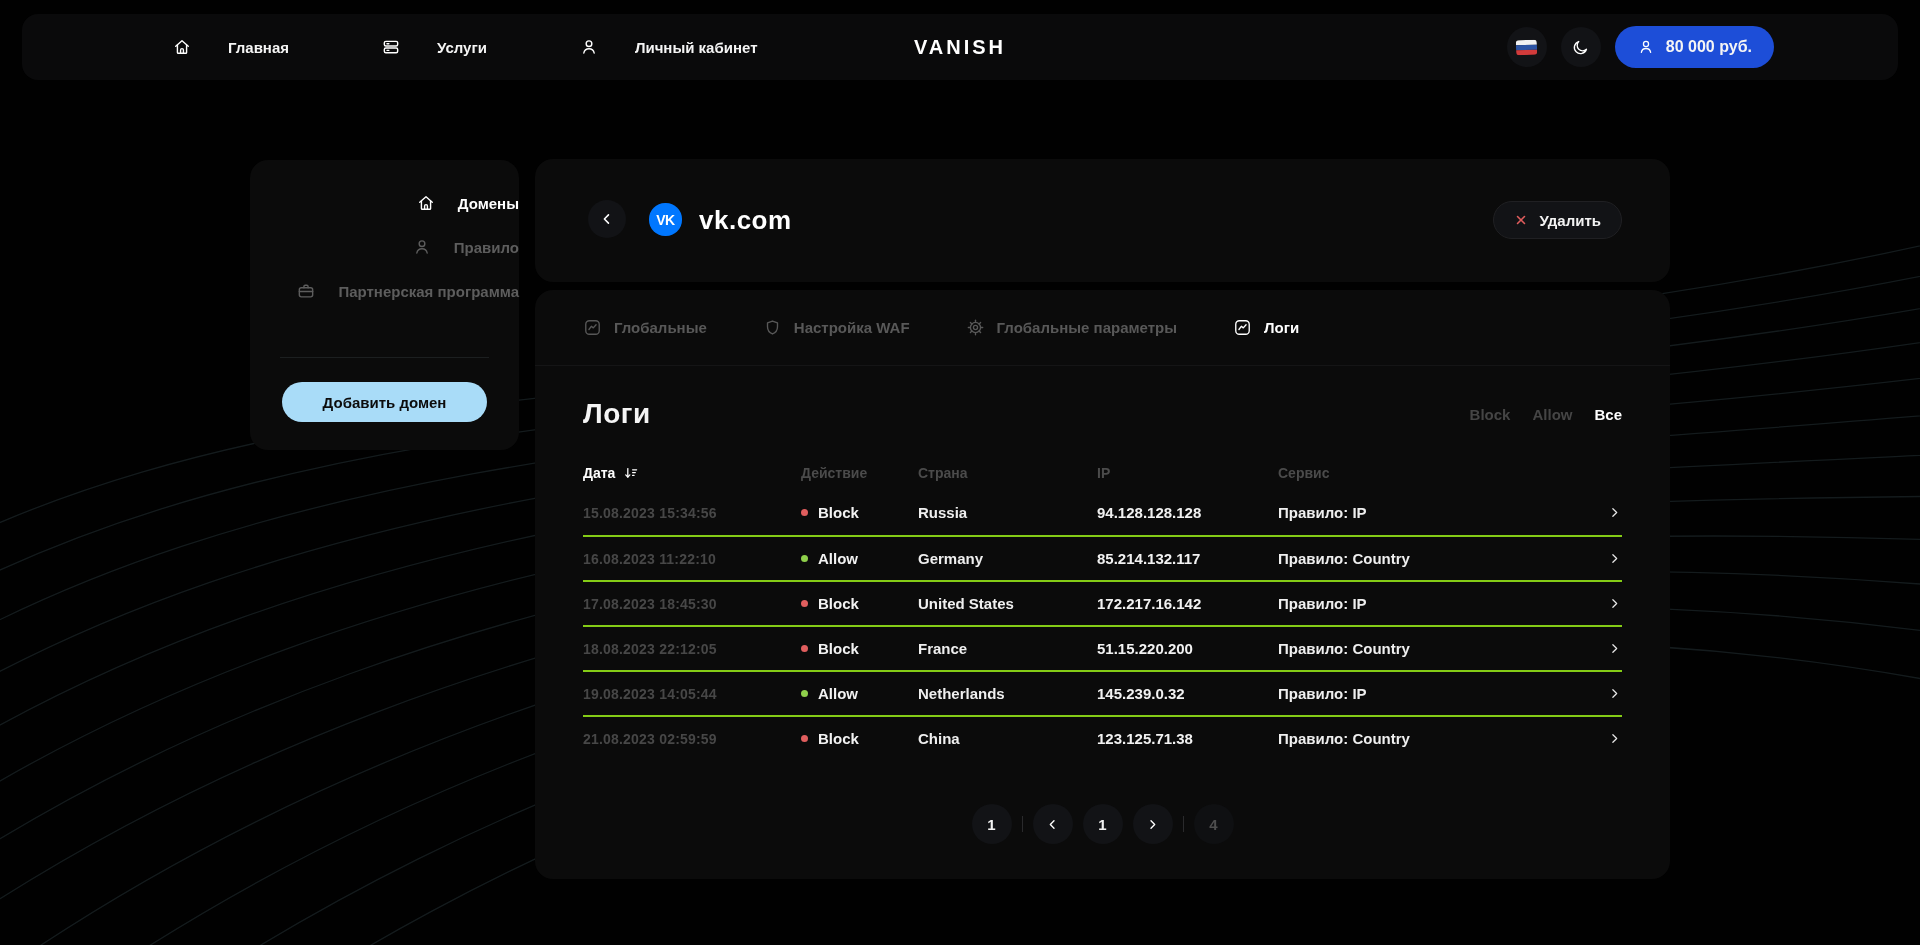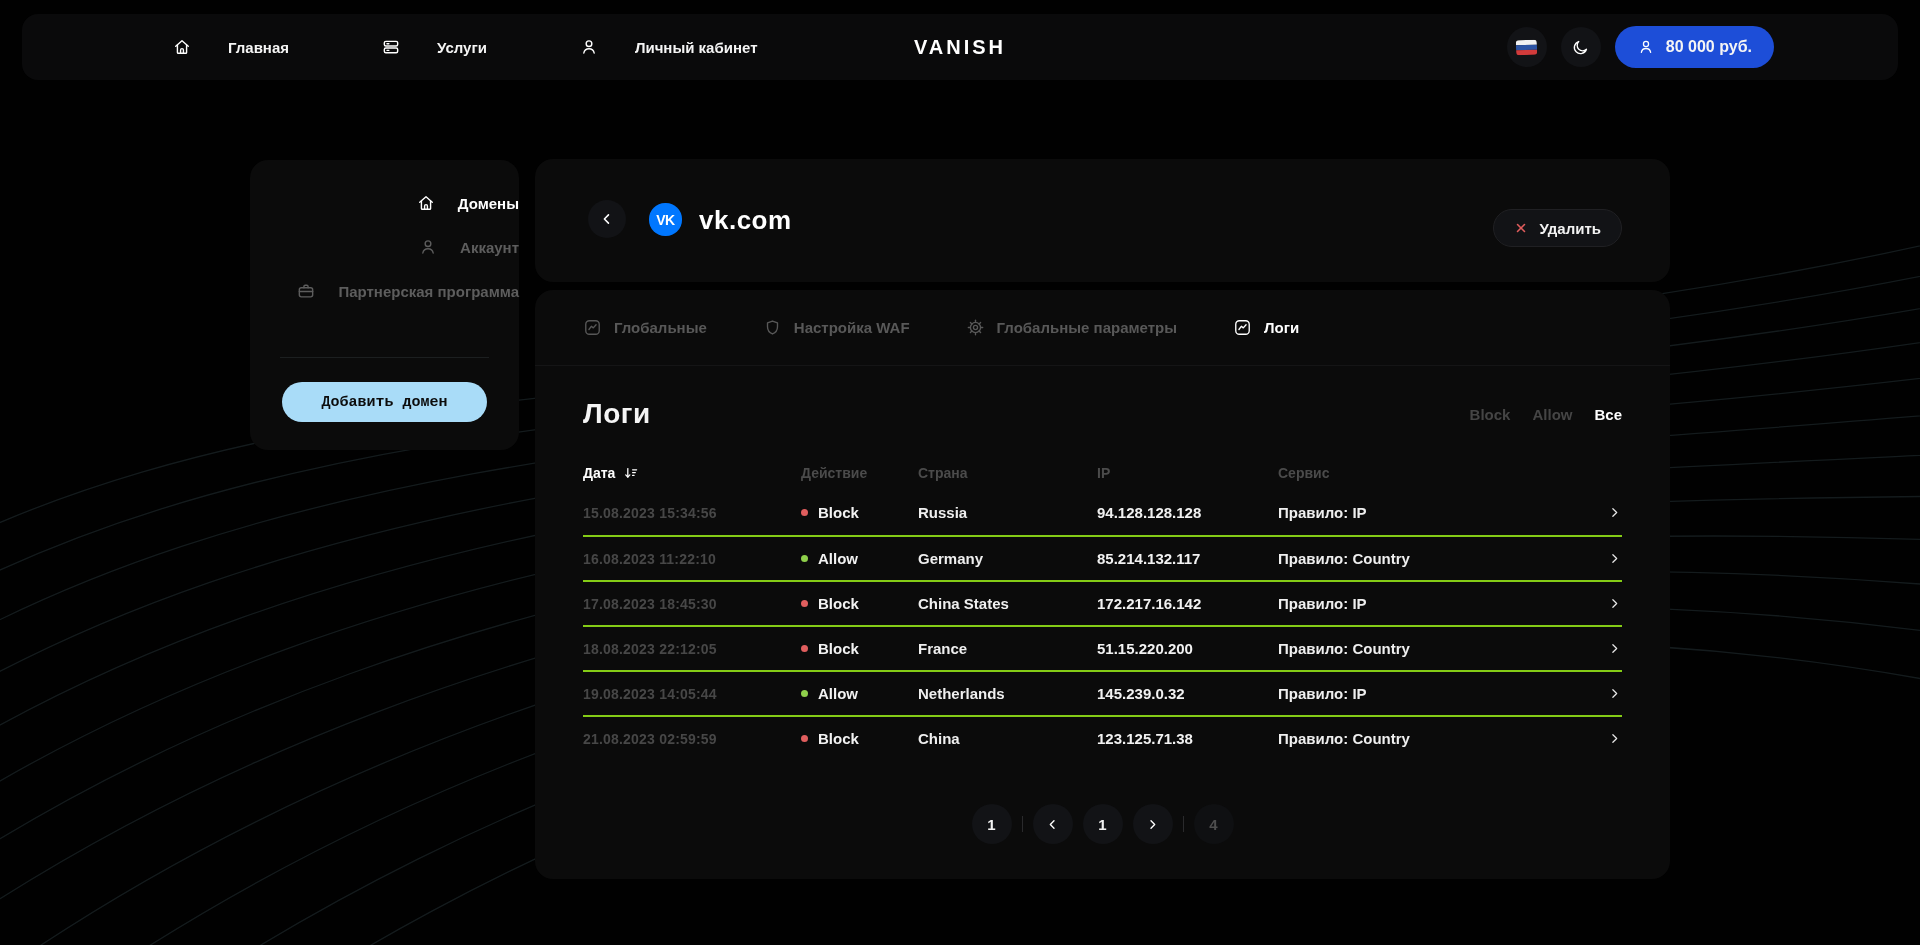--- a/index.html
+++ b/index.html
@@ -27,28 +27,28 @@
   .flag .w { background:#f2f2f2; } .flag .b { background:#2d55a5; } .flag .r { background:#d23b3b; }
   .balance-pill { height:42px; border-radius:21px; background:#1d4ed8; display:flex; align-items:center; gap:11px; padding:0 22px; font-size:16px; font-weight:700; cursor:pointer; }
   .topup-pill { height:42px; border-radius:21px; background:#a9dcf8; color:#0c0c0c; display:flex; align-items:center; padding:0 26px; font-size:15px; font-weight:700; border:none; cursor:pointer; font-family:inherit; }
 
   
   .sidebar { left:250px; top:160px; width:269px; height:290px; padding-top:21px; }
   .side-item { height:44px; display:flex; align-items:center; gap:22px; padding-left:32px; font-size:15px; font-weight:700; color:#5d5d5d; cursor:pointer;justify-content:flex-end; }
   .side-item.active { color:#fff; }
   .side-item svg { flex:0 0 auto; }
   .side-divider { position:absolute; left:30px; right:30px; top:197px; height:1px; background:#1c1f20; }
-  .add-domain-btn { position:absolute; left:32px; right:32px; top:222px; height:40px; border-radius:20px; background:#a9dcf8; color:#0c0c0c; font-size:15px; font-weight:700; border:none; cursor:pointer; font-family:Liberation Mono, monospace; }
+  .add-domain-btn { position:absolute; left:32px; right:32px; top:222px; height:40px; border-radius:20px; background:#a9dcf8; color:#0c0c0c; font-size:15px; font-weight:700; border:none; cursor:pointer; font-family:Liberation Sans, sans-serif; }
 
   
   .domain-panel { left:535px; top:159px; width:1135px; height:123px; }
   .back-btn { position:absolute; left:53px; top:41px; width:38px; height:38px; border-radius:50%; background:#121316; display:flex; align-items:center; justify-content:center; cursor:pointer; }
   .vk-badge { position:absolute; left:114px; top:44px; width:33px; height:33px; border-radius:16px; background:#0077ff; display:flex; align-items:center; justify-content:center; font-size:14px; font-weight:800; color:#fff; letter-spacing:-0.5px; }
   .domain-title { position:absolute; left:164px; top:0; height:123px; display:flex; align-items:center; font-size:26px; font-weight:800; letter-spacing:0.5px; color:#fff; }
-  .delete-btn { position:absolute; right:48px; top:42px; height:38px; border-radius:19px; background:#121316; border:1px solid #202023; display:flex; align-items:center; gap:11px; padding:0 20px; font-size:15px; font-weight:700; color:#f2f2f2; cursor:pointer; font-family:inherit;margin-top:8px; }
+  .delete-btn { position:absolute; right:48px; top:42px; height:38px; border-radius:19px; background:#121316; border:1px solid #202023; display:flex; align-items:center; gap:11px; padding:0 20px; font-size:15px; font-weight:700; color:#f2f2f2; cursor:pointer; font-family:inherit; }
 
   
   .logs-panel { left:535px; top:290px; width:1135px; height:589px; }
   .tabs { height:76px; display:flex; align-items:center; gap:56px; padding:0 48px; border-bottom:1px solid #151516; }
   .tab { display:flex; align-items:center; gap:12px; font-size:15px; font-weight:700; color:#585858; cursor:pointer; }
   .tab.active { color:#fff; }
   .logs-head { display:flex; justify-content:space-between; align-items:center; padding:0 48px; margin-top:32px; }
   .logs-title { font-size:28px; font-weight:800; letter-spacing:0.5px; }
   .filters { display:flex; gap:22px; }
   .filter { font-size:15px; font-weight:700; color:#454545; cursor:pointer; }
@@ -155,21 +155,21 @@
         <path d="M6.5 9.5 V18.5 a1 1 0 0 0 1 1 H16.5 a1 1 0 0 0 1 -1 V9.5"></path>
         <path d="M10.3 19.5 V15.6 a1.7 1.7 0 0 1 3.4 0 V19.5"></path>
     </svg>
     <span>Домены</span>
   </div>
   <div class="side-item">
     <svg width="20" height="20" viewBox="0 0 24 24" fill="none" stroke="currentColor" stroke-width="1.7" stroke-linecap="round" stroke-linejoin="round">
       <circle cx="12" cy="8" r="3.4"></circle>
         <path d="M5.8 19.2 C6.4 15.8 8.9 14 12 14 C15.1 14 17.6 15.8 18.2 19.2"></path>
     </svg>
-    <span>Аккаунт</span>
+    <span>Правило</span>
   </div>
   <div class="side-item">
     <svg width="20" height="20" viewBox="0 0 24 24" fill="none" stroke="currentColor" stroke-width="1.7" stroke-linecap="round" stroke-linejoin="round">
       <rect x="4" y="8" width="16" height="11" rx="2.4"></rect>
         <path d="M9.5 8 V6.6 a1.6 1.6 0 0 1 1.6 -1.6 h1.8 a1.6 1.6 0 0 1 1.6 1.6 V8"></path>
         <path d="M4 12.6 h16"></path>
     </svg>
     <span>Партнерская программа</span>
   </div>
   <div class="side-divider"></div>
@@ -290,21 +290,21 @@
           <path d="M8.6 5.5 L14.2 11 L8.6 16.5"></path>
         </svg>
       </div>
     </div>
         <div class="lrow">
       <div class="c-date">17.08.2023 18:45:30</div>
       <div class="c-action">
         <span class="dot dot-block"></span>
         <span>Block</span>
       </div>
-      <div class="c-country">China States</div>
+      <div class="c-country">United States</div>
       <div class="c-ip">172.217.16.142</div>
       <div class="c-service">Правило: IP</div>
       <div class="c-chevron">
         <svg width="15" height="15" viewBox="0 0 22 22" fill="none" stroke="#e8e8e8" stroke-width="1.8" stroke-linecap="round" stroke-linejoin="round">
           <path d="M8.6 5.5 L14.2 11 L8.6 16.5"></path>
         </svg>
       </div>
     </div>
         <div class="lrow">
       <div class="c-date">18.08.2023 22:12:05</div>

